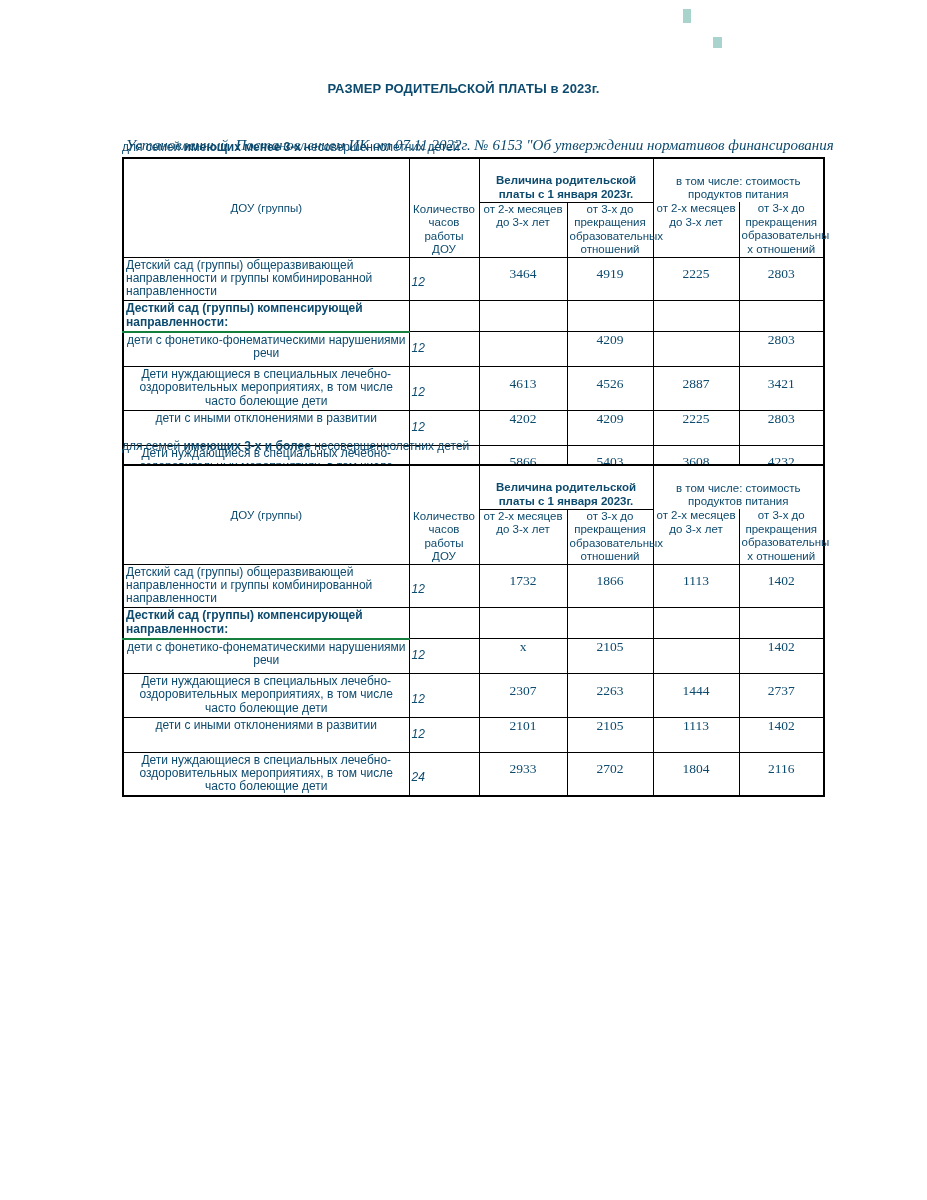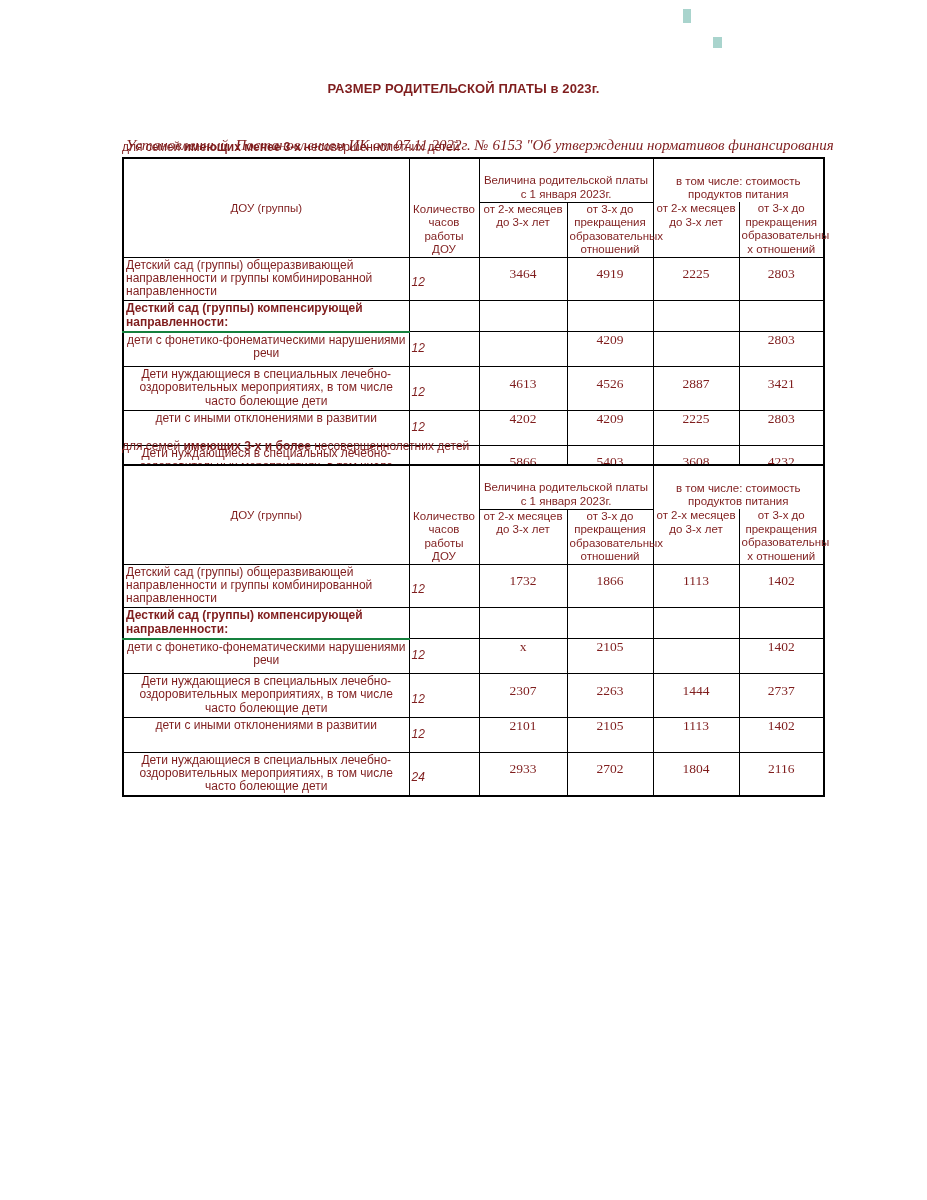--- a/index.html
+++ b/index.html
@@ -1,18 +1,18 @@
 <!DOCTYPE html>
 <html><head>
 <meta charset="utf-8">
 <style>
   html,body { margin:0; padding:0; background:#ffffff; }
   .page {
     position:relative; width:927px; height:1200px; background:#ffffff;
-    font-family:"Liberation Sans", sans-serif; color:#7f1d1d;
+    font-family:"Liberation Sans", sans-serif; color:#0c4a6e;
     overflow:hidden;
   }
   .doc-title {
     position:absolute; top:81px; left:0; width:927px;
     text-align:center; font-weight:bold; font-size:13px; letter-spacing:0.1px;
   }
   .doc-subtitle {
     position:absolute; top:100px; left:122px; width:720px;
     font-family:"Liberation Serif", serif; font-style:italic;
     font-size:15px; line-height:18px; white-space:pre-wrap;
@@ -27,21 +27,21 @@
   }
   table.fee.t1 { top:157px; }
   table.fee.t2 { top:464px; }
   .fee th, .fee td { border:1px solid #000; padding:0 2px; font-weight:normal; }
 
   tr.hrow1 { height:44px; }
   tr.hrow2 { height:54px; }
   .h-dou   { vertical-align:middle; text-align:center; font-size:11.5px; }
   .h-hours { vertical-align:bottom; text-align:center; font-size:11.5px; line-height:1.18; padding-bottom:3px; }
   .h-group { vertical-align:bottom; text-align:center; font-size:11.5px; line-height:1.18; padding-bottom:2px; }
-  .h-group.bold { font-weight:normal; }
+  .h-group.bold { font-weight:bold; }
   .h-group.noline { border-bottom:0; }
   .h-sub   { vertical-align:top; text-align:center; font-size:11.5px; line-height:1.18; padding-top:1px; }
   .h-sub.noline { border-top:0; }
 
   tr.datarow { height:20px; }
   td.lbl { vertical-align:top; text-align:left; font-size:12px; line-height:13.2px; padding:1px 2px 2px 2px; }
   td.lbl.center { text-align:center; }
   td.lbl.bold { font-weight:bold; }
   tr.tall td.lbl { }
   tr.boldrow td.lbl { border-bottom:2px solid #15803d; }

